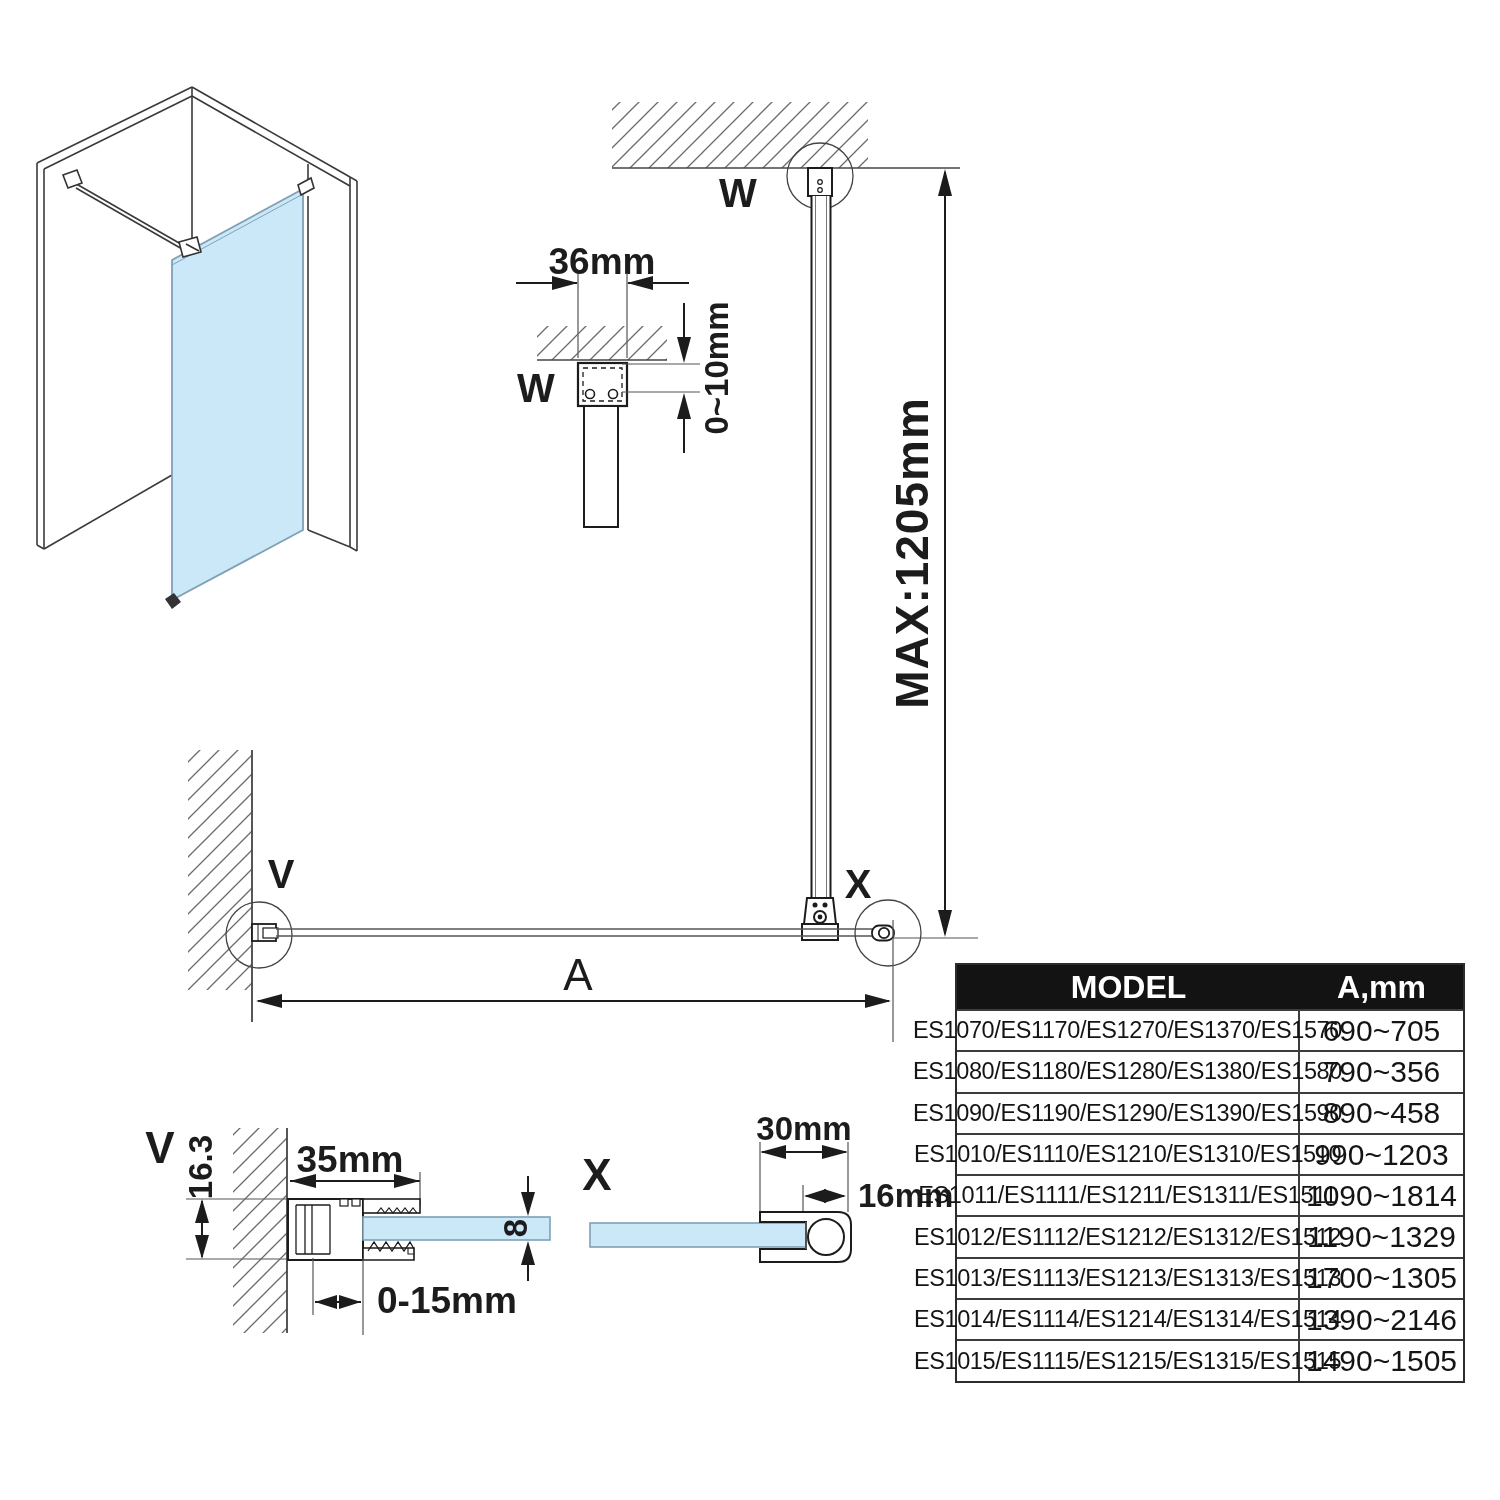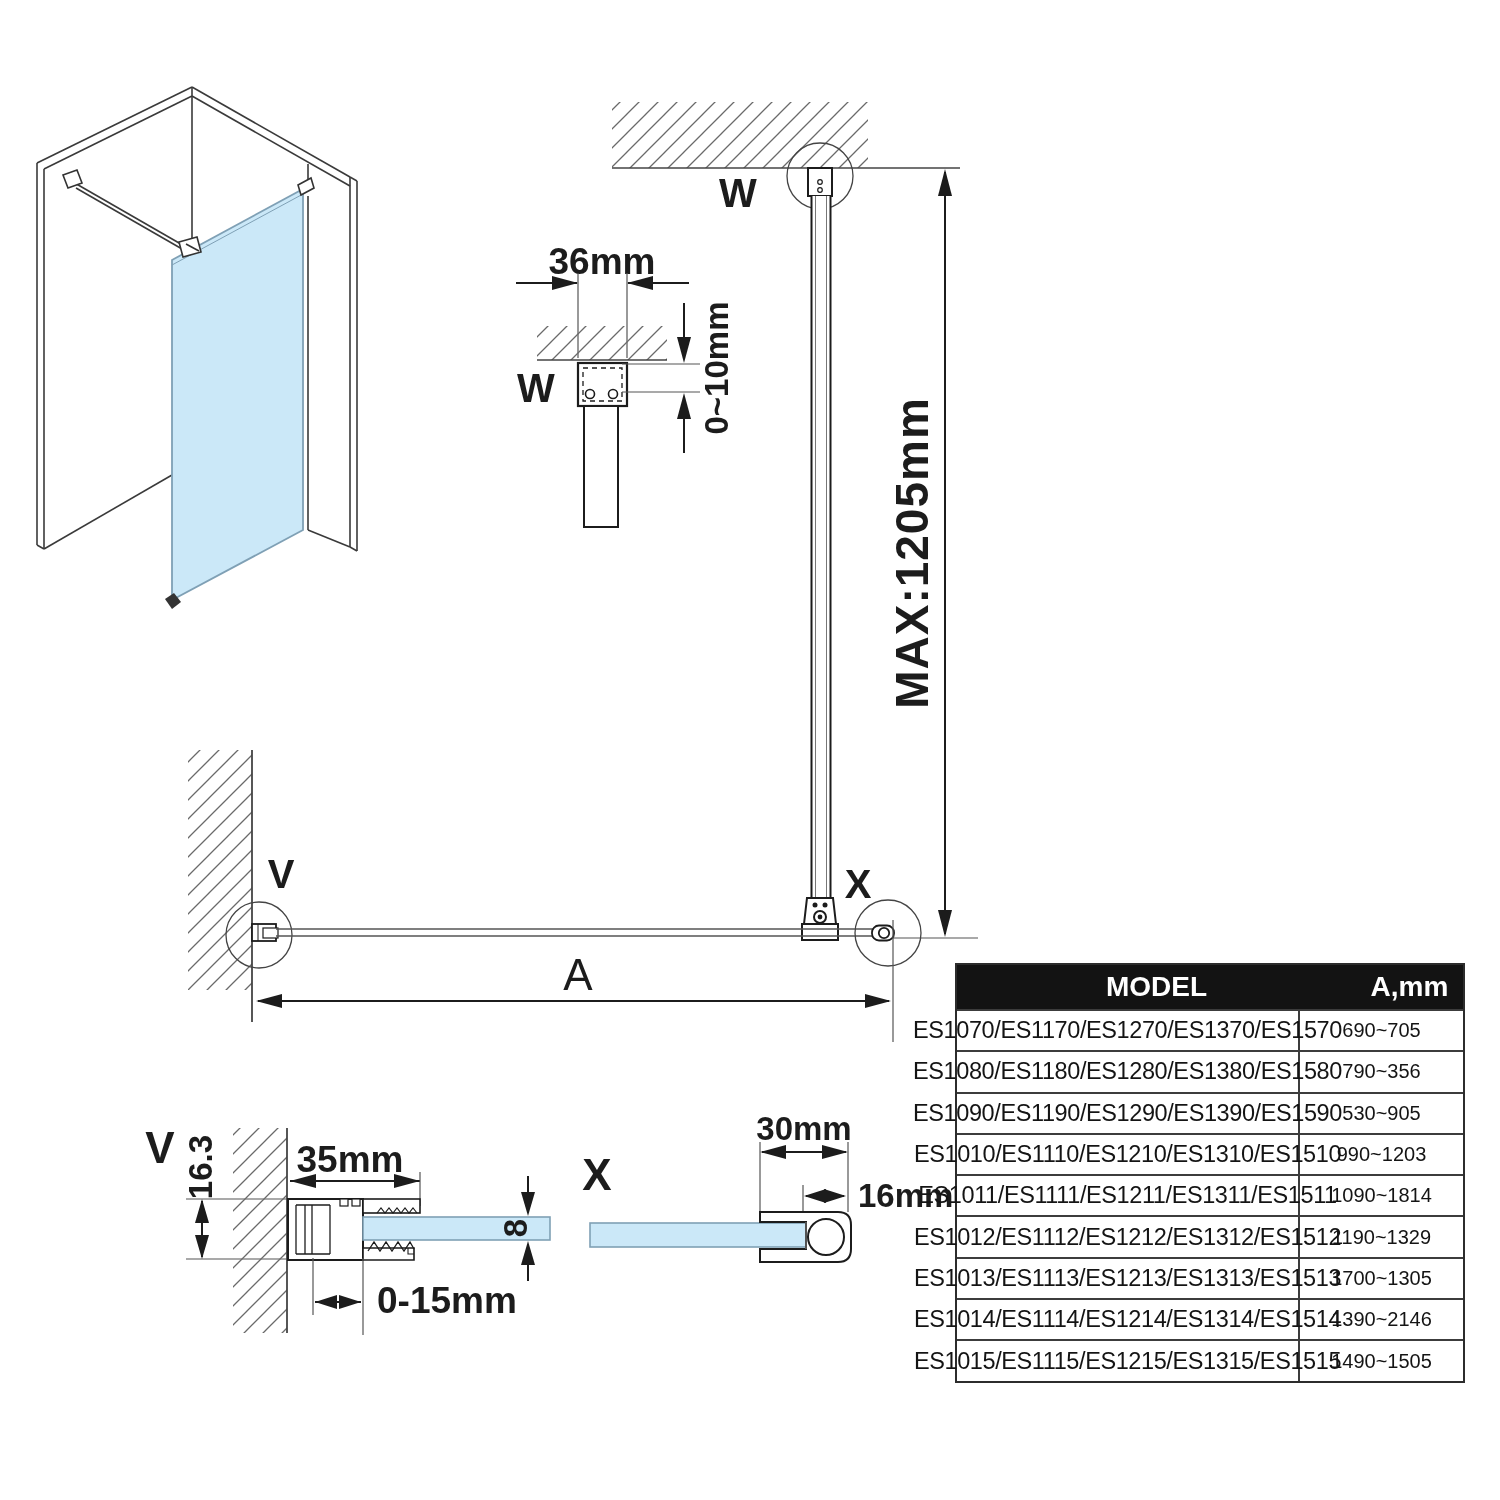--- a/index.html
+++ b/index.html
@@ -10,28 +10,28 @@
   .dimtext{font-weight:bold;font-size:37px;}
   .dimtext-sm{font-weight:bold;font-size:33px;}
   .reflabel{font-weight:bold;font-size:40px;}
   .spanlabel{font-size:44px;font-weight:normal;}
   .maxlabel{font-weight:bold;font-size:46px;letter-spacing:1px;}
 
   
   .model-table{position:absolute;left:955px;top:963px;width:510px;height:420px;
                box-sizing:border-box;border:2px solid #2c2c2c;background:#fff;}
   .mt-head{display:flex;height:44px;background:#131313;color:#fff;align-items:center;}
-  .mt-head .th{font-weight:bold;font-size:28px;display:flex;align-items:center;justify-content:center;margin-left:28px;}
+  .mt-head .th{font-weight:bold;font-size:32px;display:flex;align-items:center;justify-content:center;}
   .mt-head .th.c1{width:343px;}
   .mt-head .th.c2{flex:1;}
   .mt-body{display:block;}
   .mt-row{display:flex;height:41.3px;border-top:2px solid #3c3c3c;box-sizing:border-box;}
   .mt-row .td{display:flex;align-items:center;justify-content:center;box-sizing:border-box;color:#141414;}
   .mt-row .td.c1{width:343px;border-right:2px solid #3c3c3c;font-size:23.5px;letter-spacing:-0.4px;white-space:nowrap;}
-  .mt-row .td.c2{flex:1;font-size:20px;}
+  .mt-row .td.c2{flex:1;font-size:30px;}
 </style>
 </head>
 <body>
 
 <div id="canvas">
 
 <svg width="1500" height="1500" viewBox="0 0 1500 1500">
   <defs>
     <pattern id="hatch" patternUnits="userSpaceOnUse" width="19" height="19">
       <path d="M-4.75,4.75 l9.5,-9.5 M0,19 L19,0 M14.25,23.75 l9.5,-9.5" stroke="#6a6a6a" stroke-width="1.3" fill="none"></path>
@@ -276,21 +276,21 @@
         <div class="mt-row">
           <div class="td c1">ES1070/ES1170/ES1270/ES1370/ES1570</div>
           <div class="td c2">690~705</div>
         </div>
         <div class="mt-row">
           <div class="td c1">ES1080/ES1180/ES1280/ES1380/ES1580</div>
           <div class="td c2">790~356</div>
         </div>
         <div class="mt-row">
           <div class="td c1">ES1090/ES1190/ES1290/ES1390/ES1590</div>
-          <div class="td c2">530~905</div>
+          <div class="td c2">890~458</div>
         </div>
         <div class="mt-row">
           <div class="td c1">ES1010/ES1110/ES1210/ES1310/ES1510</div>
           <div class="td c2">990~1203</div>
         </div>
         <div class="mt-row">
           <div class="td c1">ES1011/ES1111/ES1211/ES1311/ES1511</div>
           <div class="td c2">1090~1814</div>
         </div>
         <div class="mt-row">

